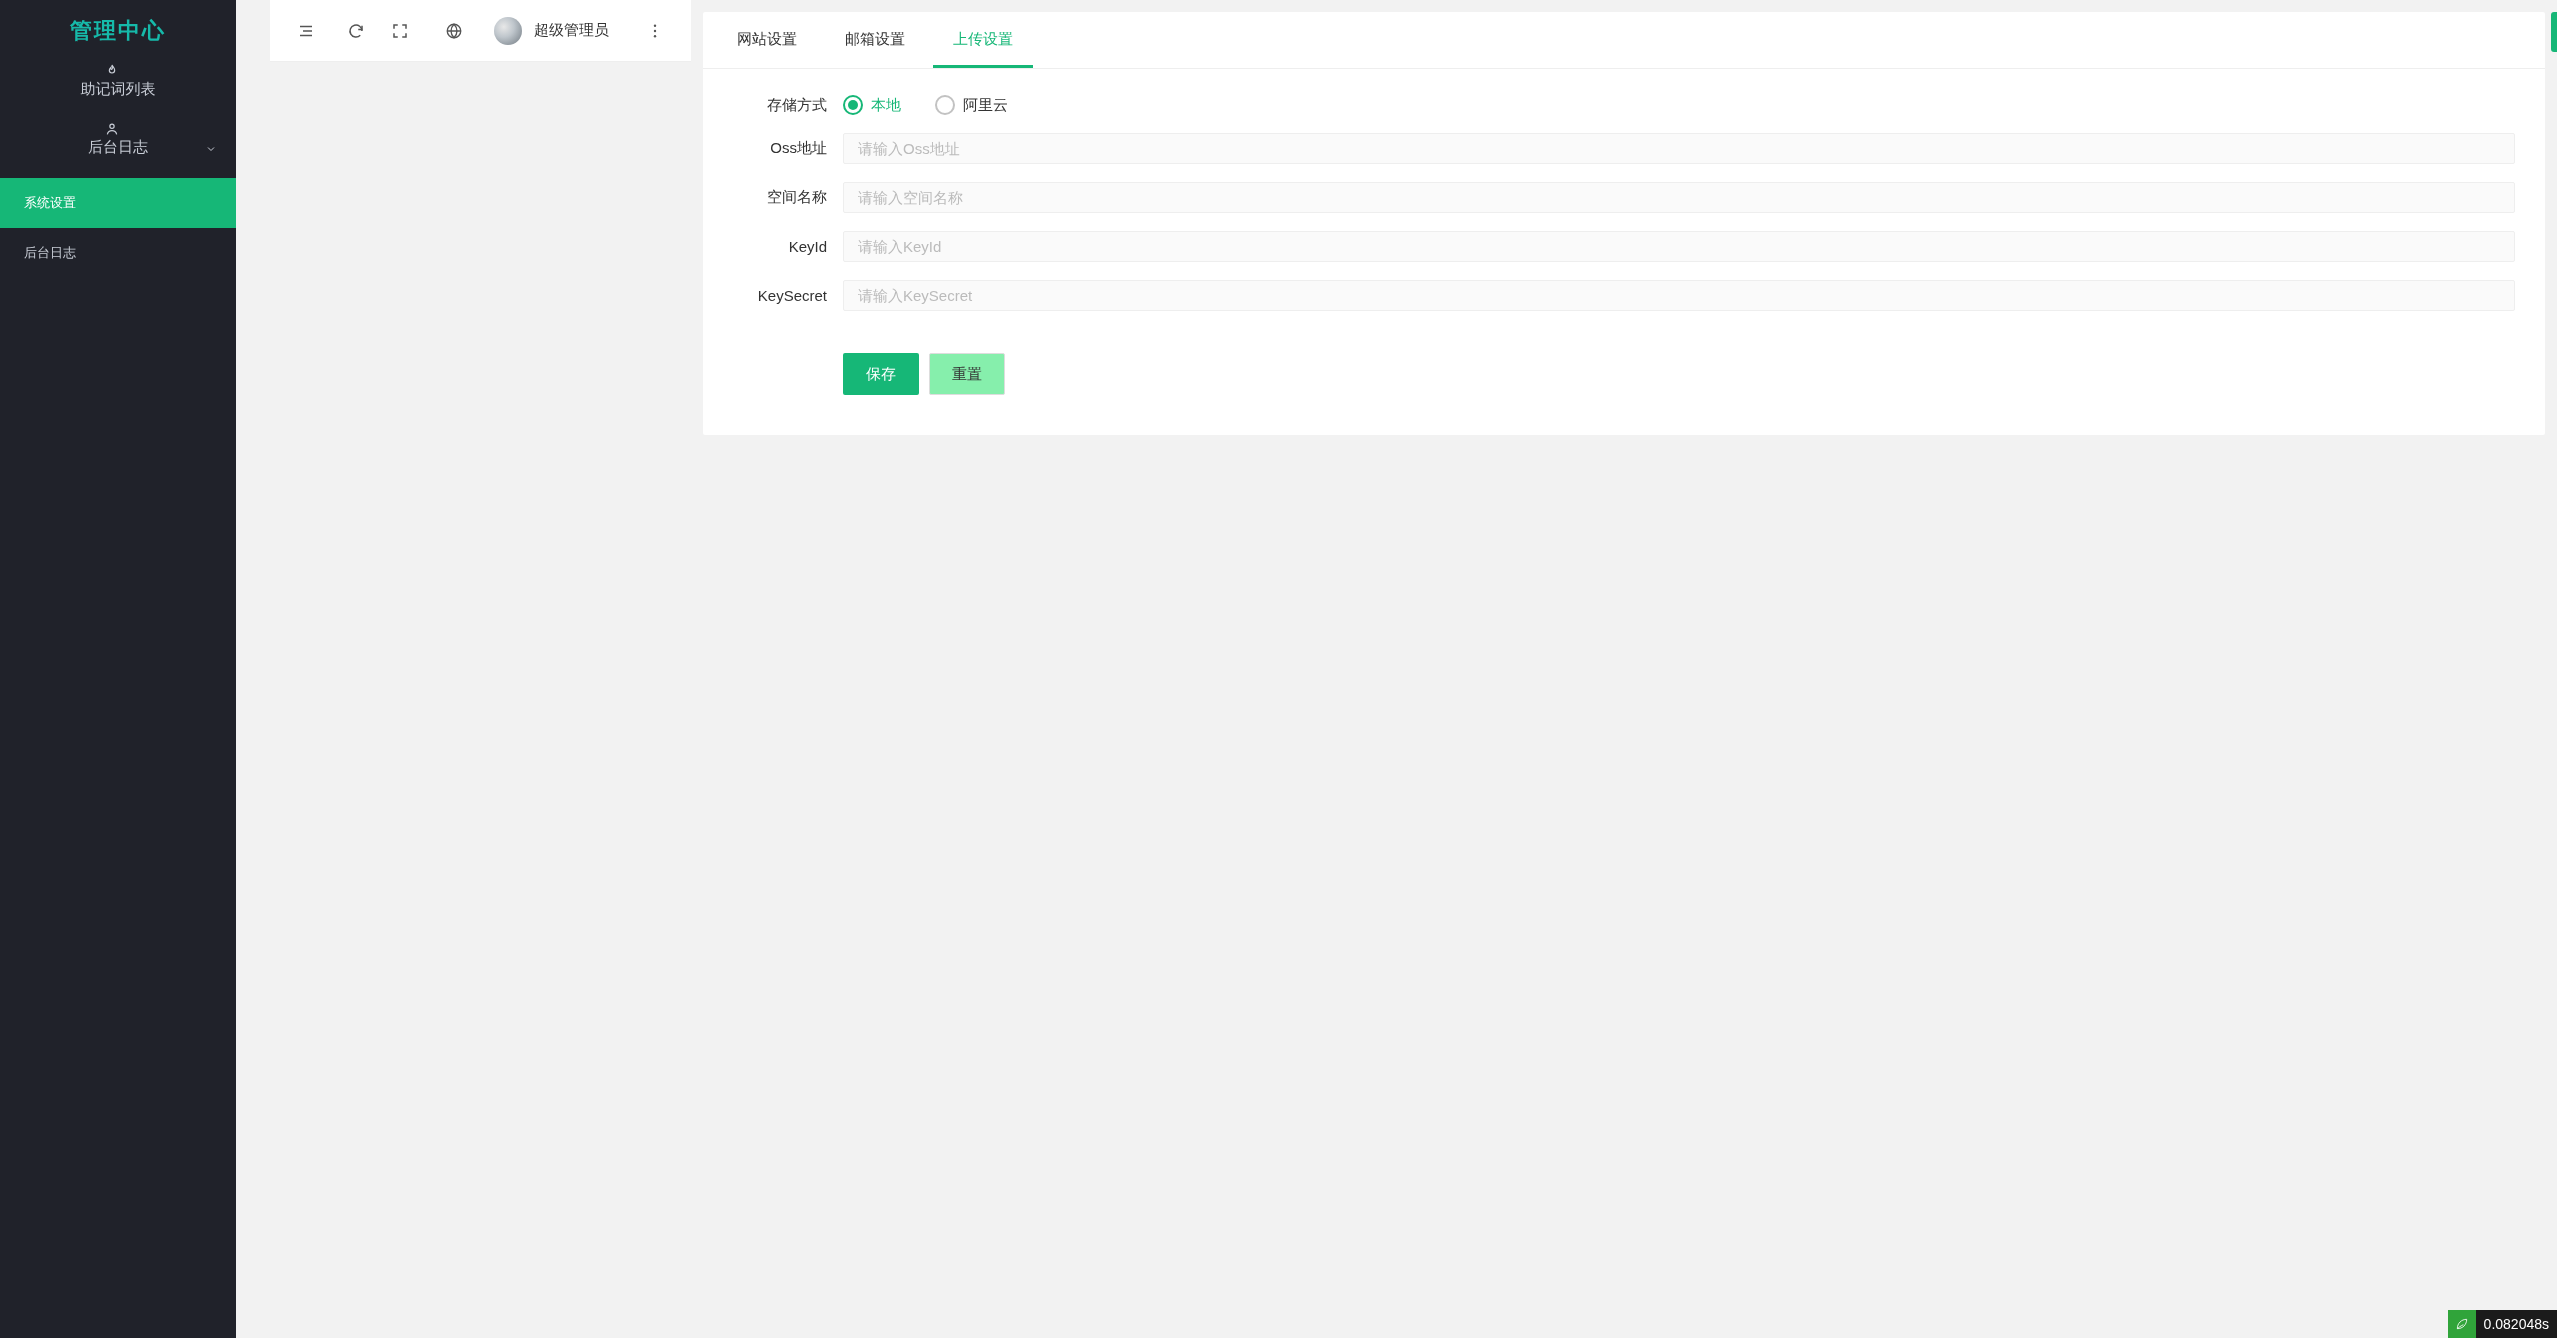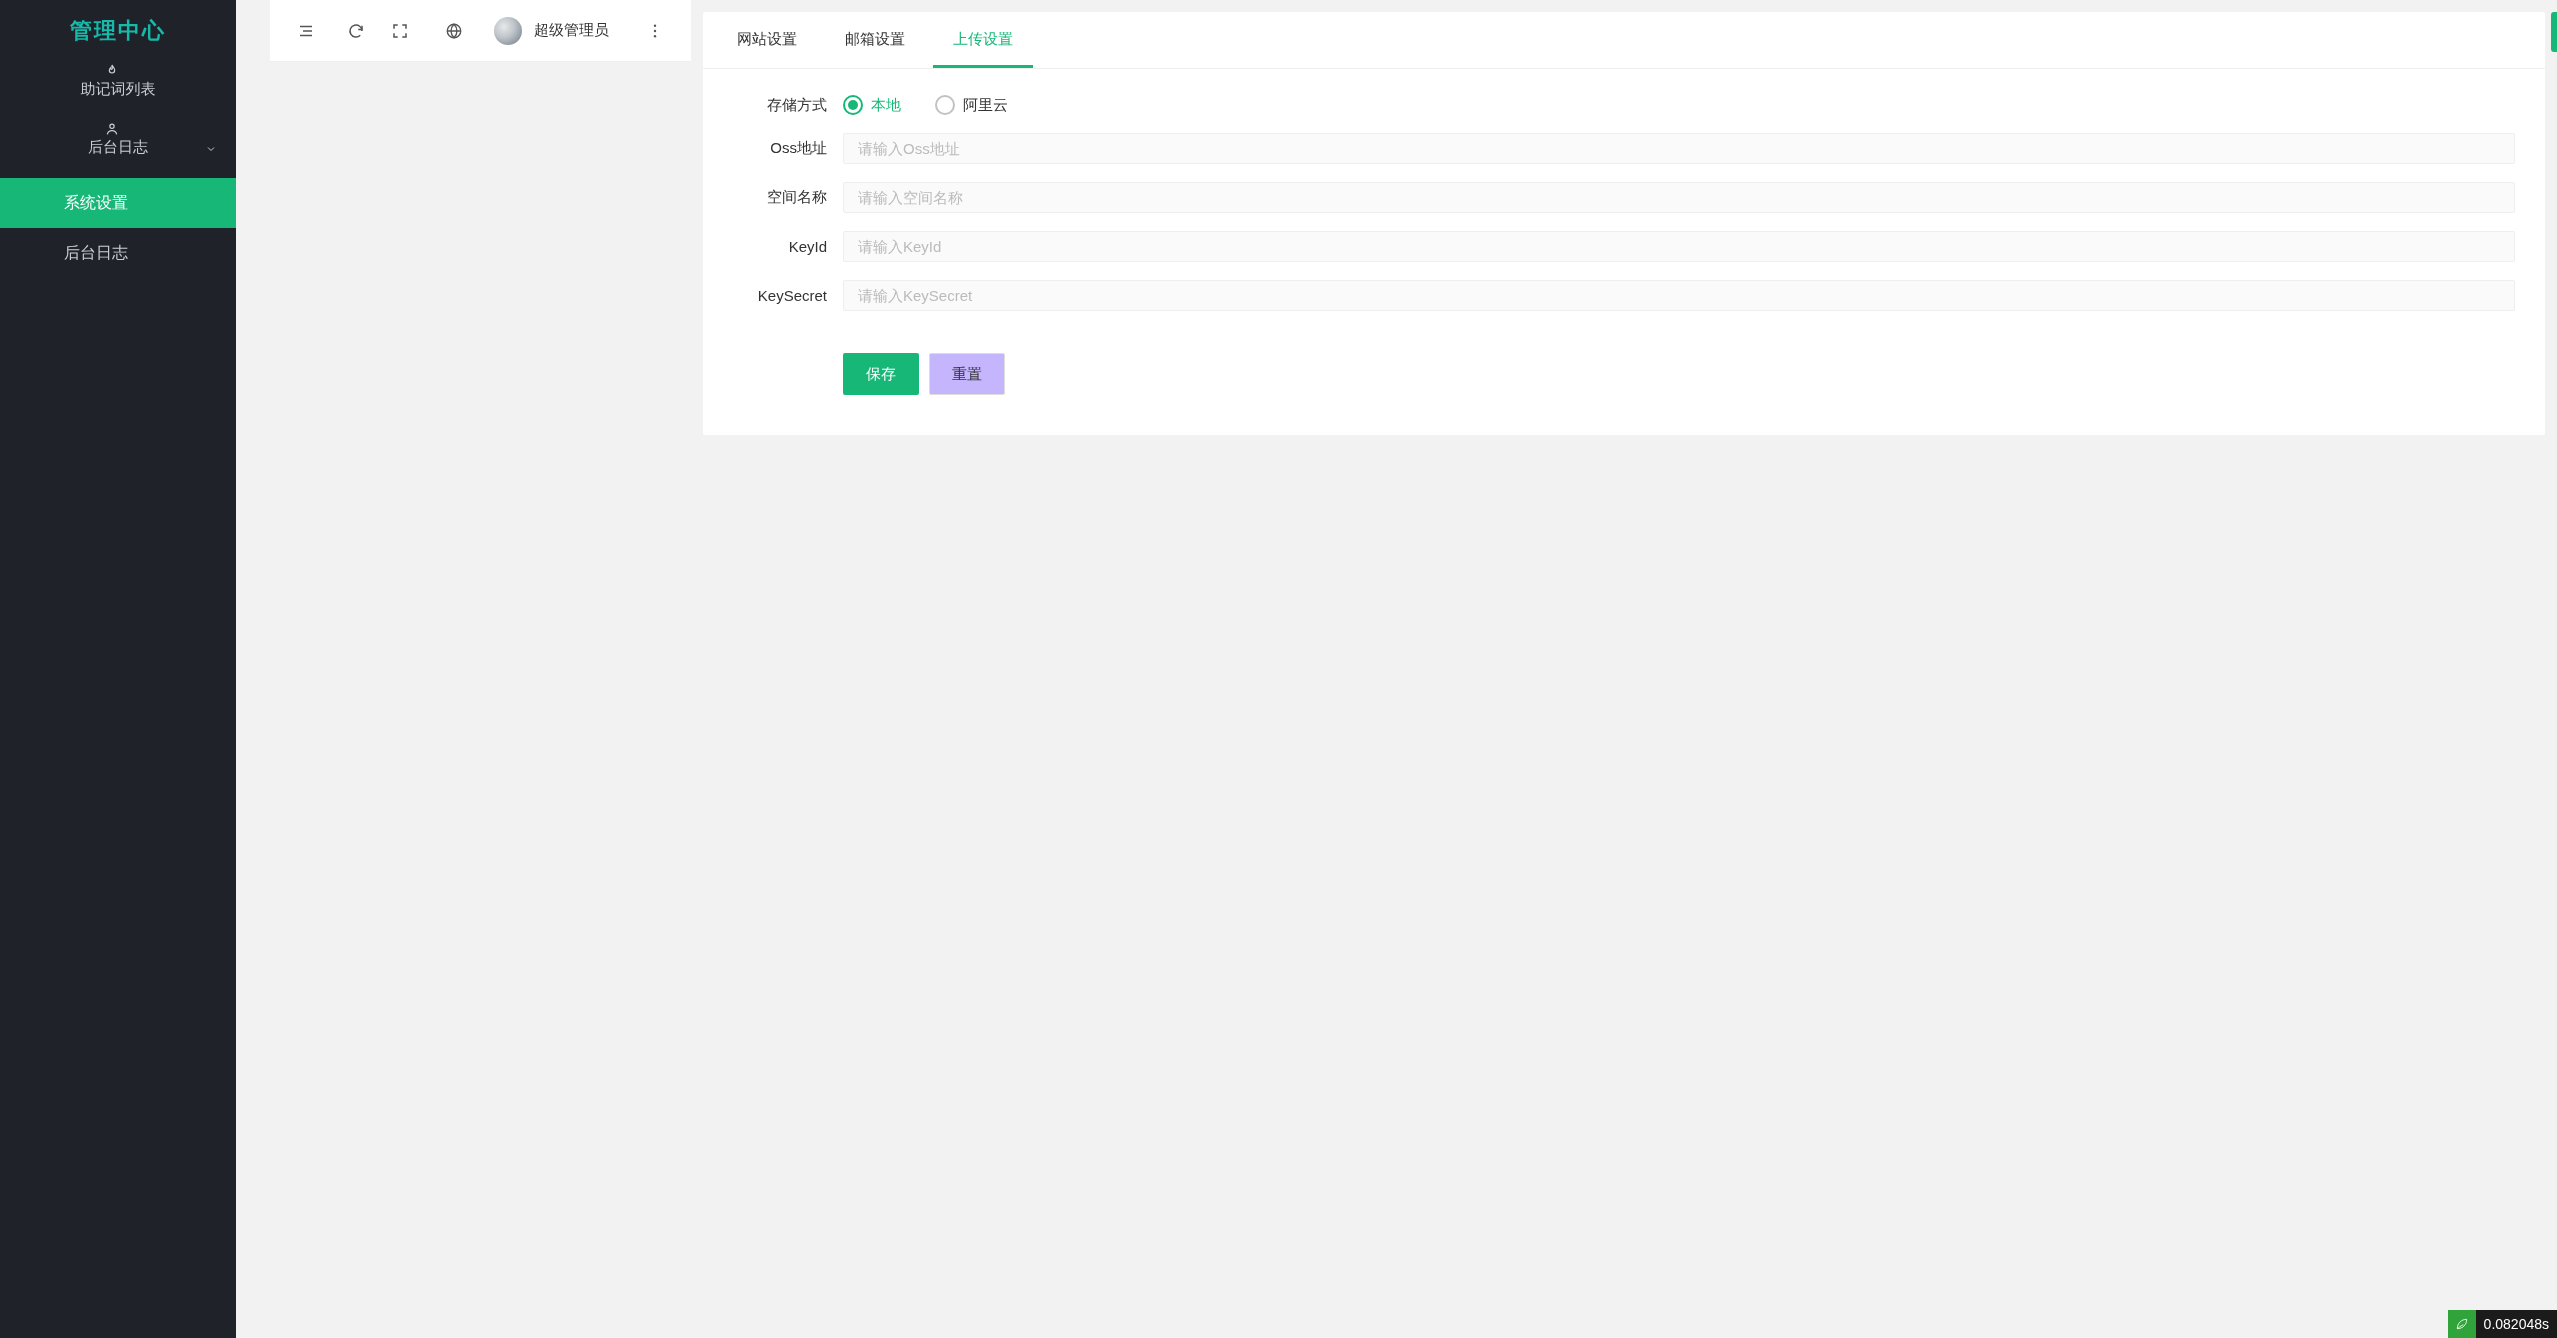--- a/index.html
+++ b/index.html
@@ -10,21 +10,21 @@
   .sidebar { width: 236px; flex-shrink: 0; background: #20222a; color: #c2c2c2; display: flex; flex-direction: column; }
   .brand { height: 62px; display: flex; align-items: center; justify-content: center; background: #20222a; }
   .brand-title { color: #16baaa; font-size: 22px; font-weight: bold; letter-spacing: 2px; }
   .nav { list-style: none; flex: 1; }
   .nav-item { display: flex; align-items: center; height: 58px; padding: 0 20px; cursor: pointer; color: #c8cdd6; font-size: 15px; position: relative; flex-direction: column; }
   .nav-item .icon { width: 18px; height: 18px; margin-right: 12px; display: inline-flex; align-items: center; justify-content: center; }
   .nav-item .icon svg { width: 16px; height: 16px; }
   .nav-item .arrow { position: absolute; right: 18px; top: 50%; transform: translateY(-50%); width: 14px; height: 14px; display:flex; align-items:center; justify-content:center; }
   .nav-item .arrow svg { width: 12px; height: 12px; }
   .nav-sub { list-style: none; }
-  .nav-sub-item { display: flex; align-items: center; height: 50px; padding-left: 64px; cursor: pointer; color: #c8cdd6; font-size: 16px; }
+  .nav-sub-item { display: flex; align-items: center; height: 50px; padding-left: 24px; cursor: pointer; color: #c8cdd6; font-size: 13px; }
   .nav-sub-item.active { background: #16b777; color: #fff; }
 
   
   .main { flex: 1; display: flex; flex-direction: row; min-width: 0; position: relative; }
   .header { height: 62px; background: #fff; display: flex; align-items: center; padding: 0 14px; border-bottom: 1px solid #eee; }
   .header-left { display: flex; align-items: center; gap: 6px; }
   .hbtn { width: 44px; height: 44px; display: flex; align-items: center; justify-content: center; cursor: pointer; color: #555; border-radius: 2px; }
   .hbtn svg { width: 18px; height: 18px; }
   .header-spacer { flex: 1; }
   .header-right { display: flex; align-items: center; gap: 10px; }
@@ -55,21 +55,21 @@
   .radio-circle { width: 20px; height: 20px; border: 2px solid #c2c2c2; border-radius: 50%; display: flex; align-items: center; justify-content: center; }
   .radio.selected .radio-circle { border-color: #16b777; }
   .radio.selected .radio-circle::after { content:""; width: 10px; height: 10px; background:#16b777; border-radius:50%; }
   .radio.selected .radio-label { color: #16b777; }
   .radio-label { color: #333; }
 
   
   .btn-row { margin-top: 42px; margin-left: 110px; display: flex; gap: 10px; }
   .btn { height: 42px; padding: 0 22px; font-size: 15px; border-radius: 2px; border: 1px solid transparent; cursor: pointer; display:inline-flex; align-items:center; justify-content:center; }
   .btn-primary { background: #16b777; color: #fff; }
-  .btn-default { background: #c4b5fd; color: #333; border-color: #ddd; font-family: Liberation Mono, monospace; }
+  .btn-default { background: #86efac; color: #333; border-color: #ddd; font-family: Liberation Mono, monospace; }
 
   
   .perf { position: fixed; right: 0; bottom: 0; display: flex; align-items: stretch; height: 28px; font-size: 14px; }
   .perf-icon { width: 28px; background: #30a43a; display:flex; align-items:center; justify-content:center; }
   .perf-icon svg { width: 16px; height:16px; }
   .perf-text { background: #1b1b1b; color: #fff; padding: 0 8px; display:flex; align-items:center; }
 </style>
 </head>
 <body>
 

